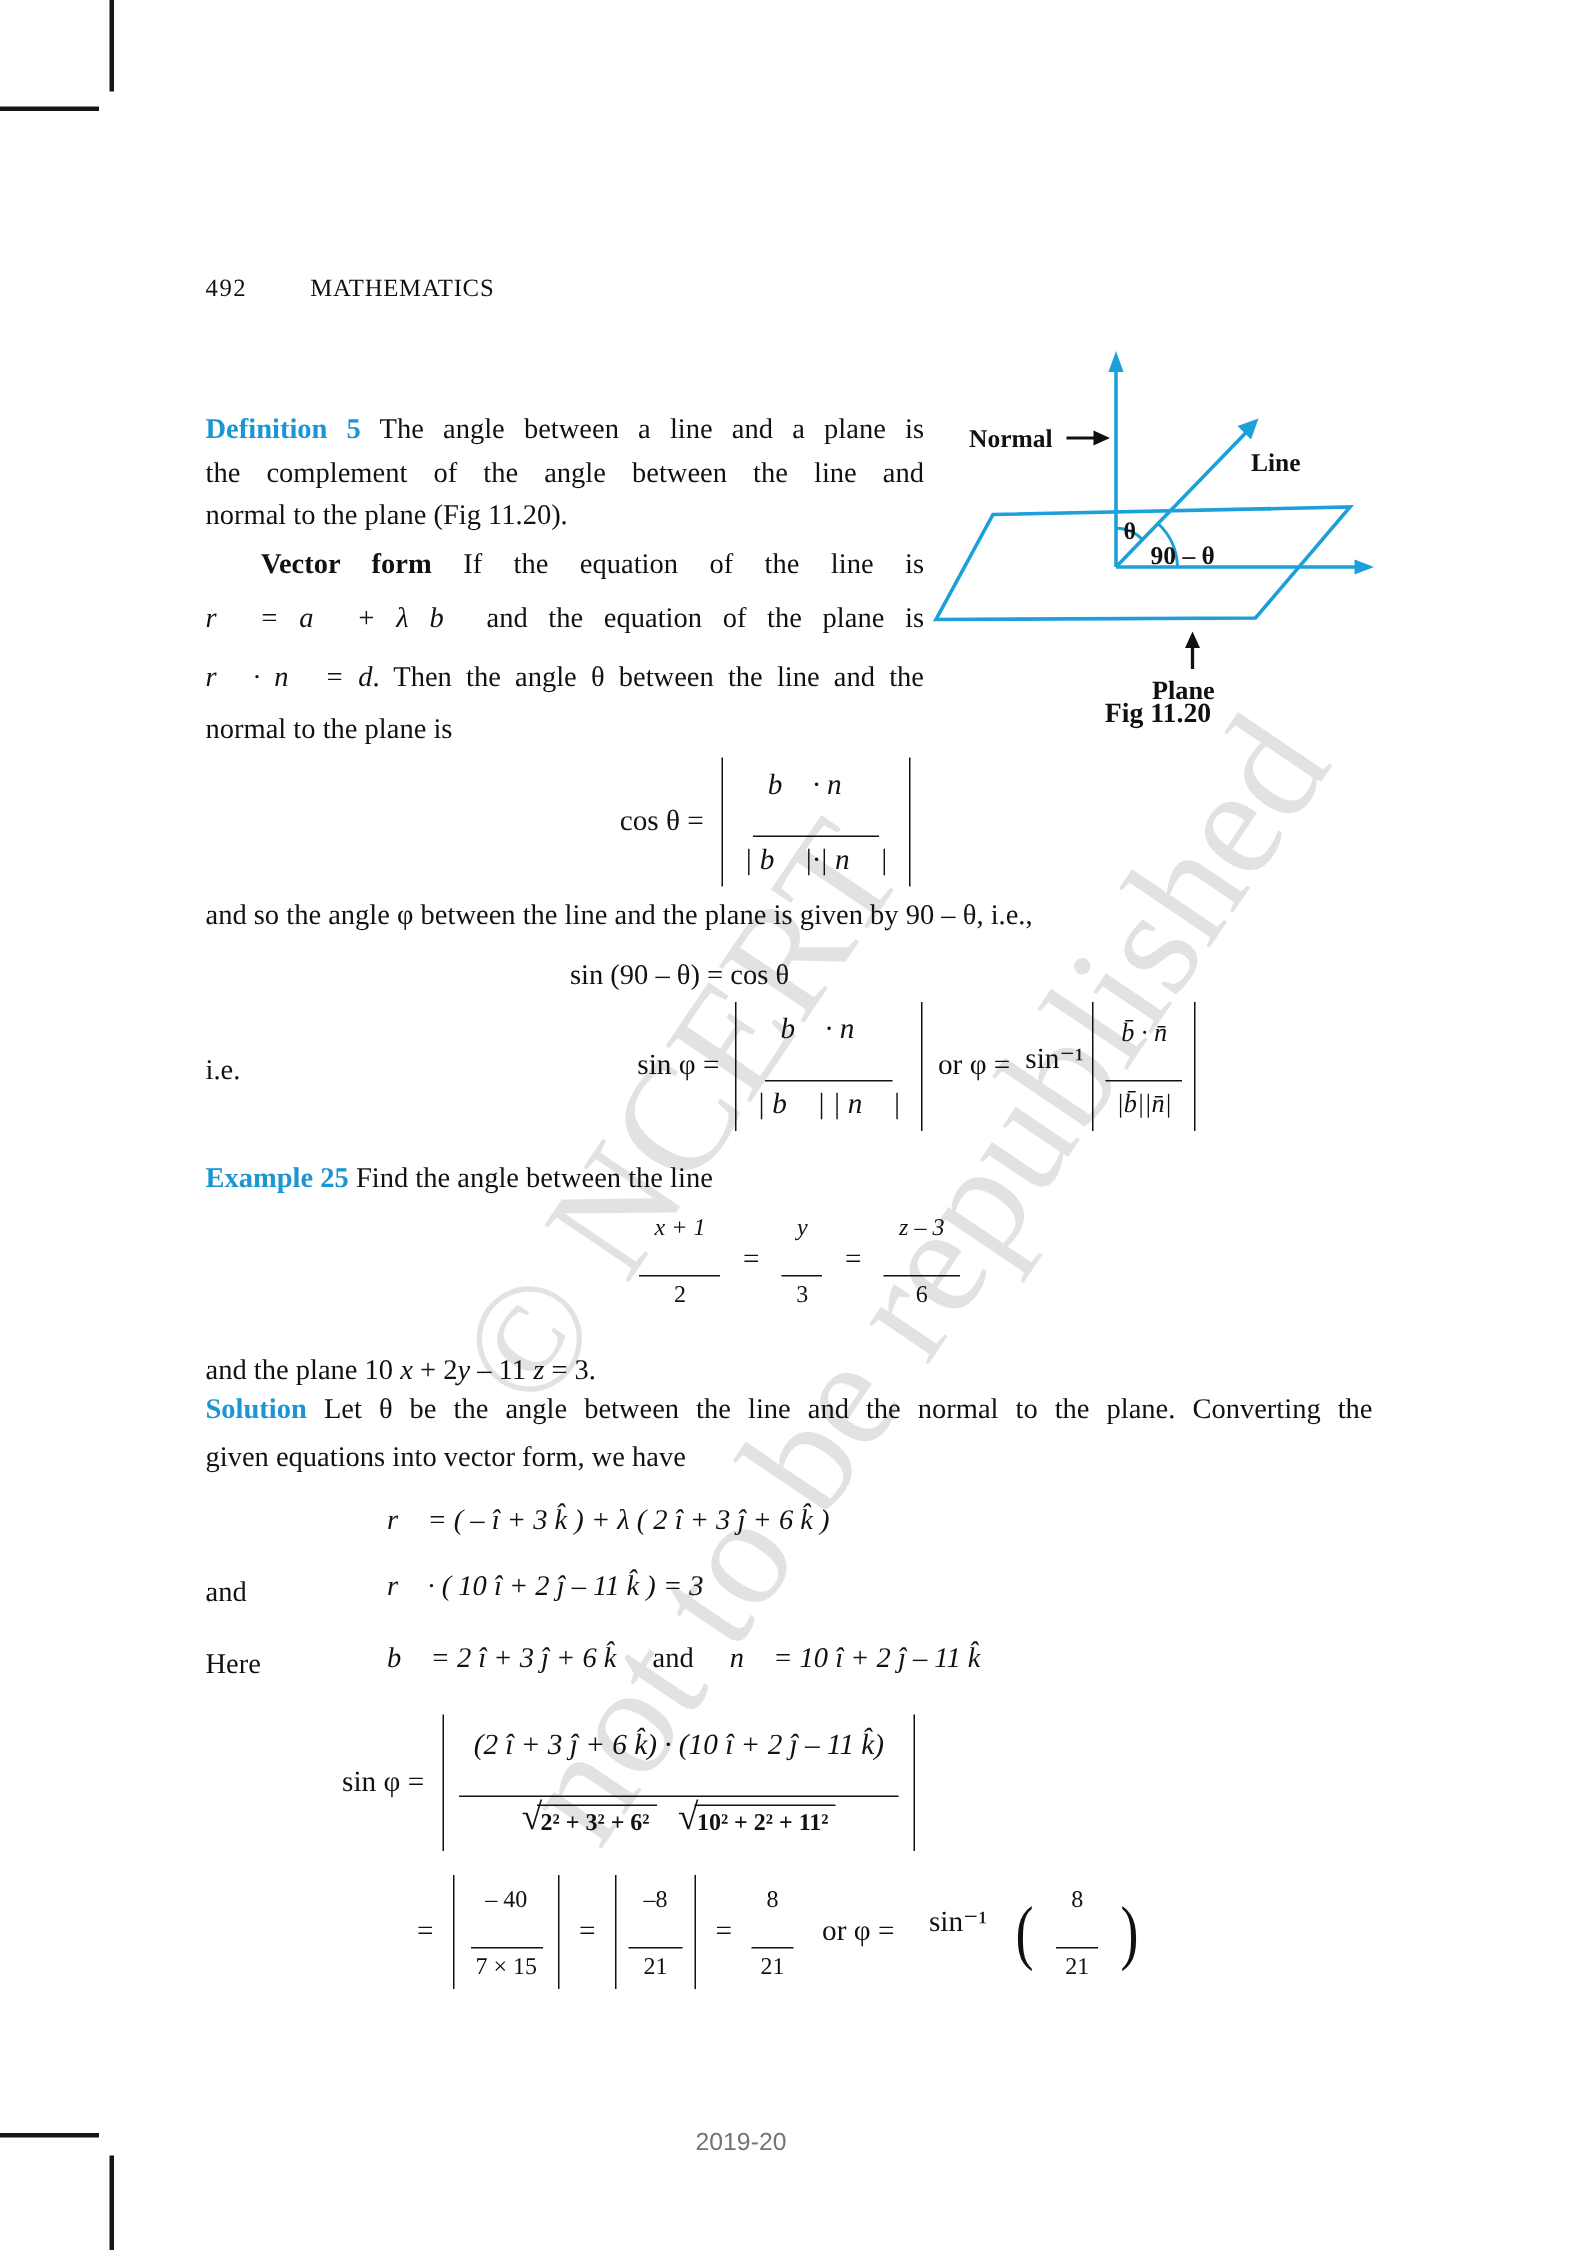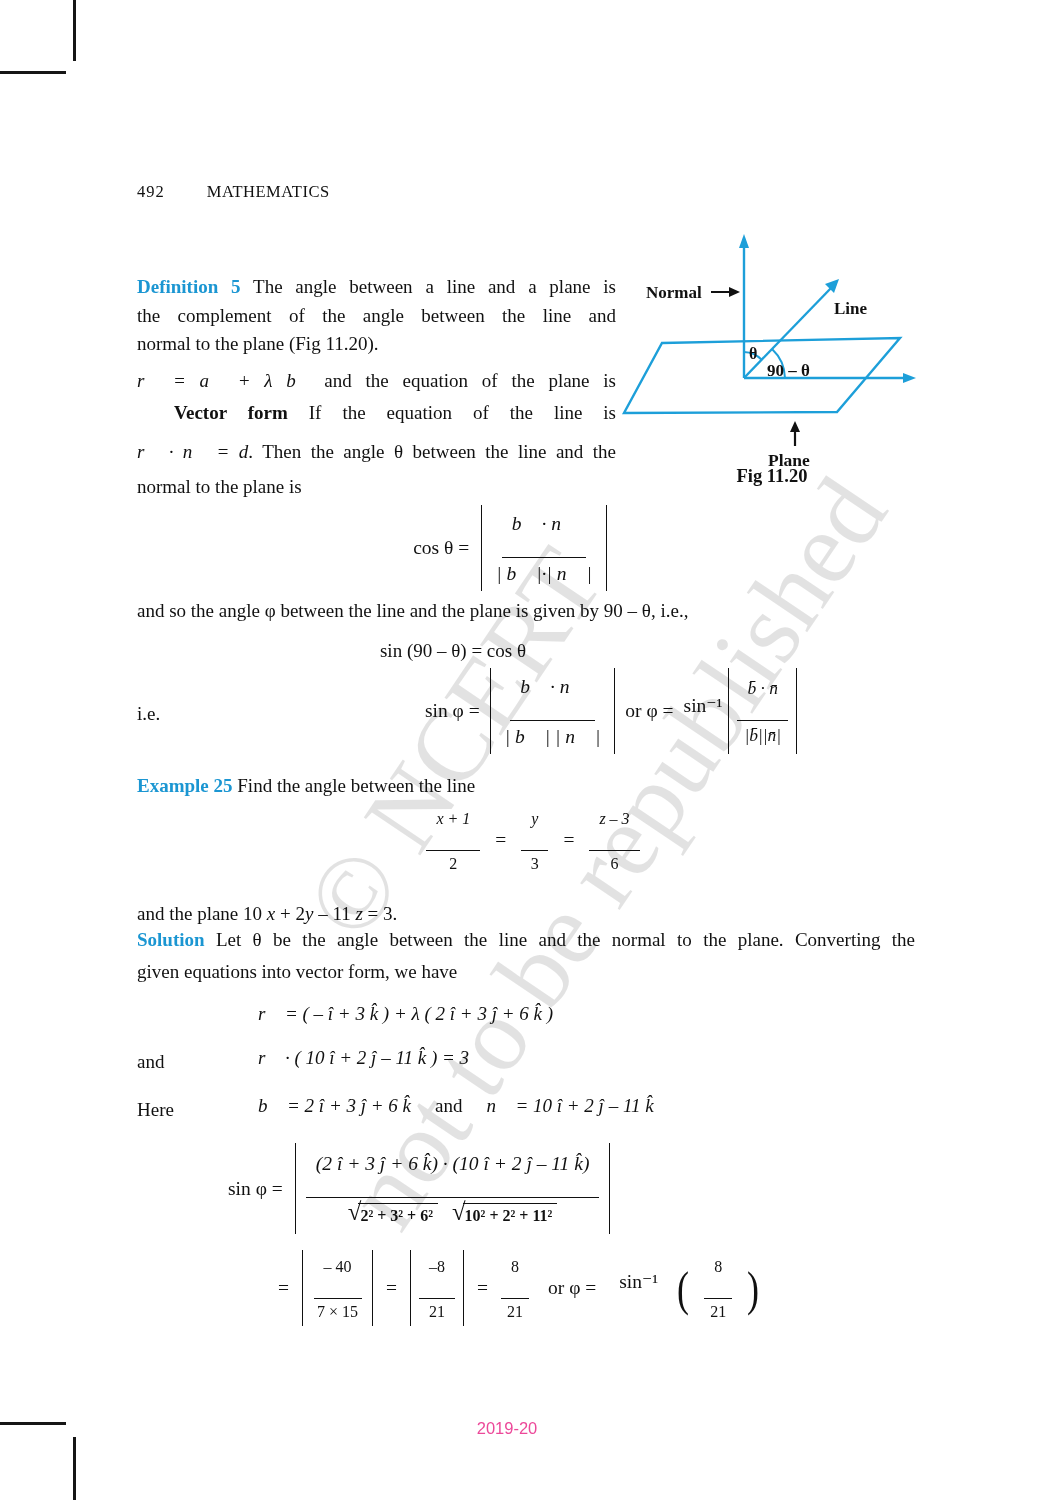--- a/index.html
+++ b/index.html
@@ -77,22 +77,22 @@
   .sol{left:137px;top:926px;width:778px;}
   .eq1{left:258px;top:1000px;}
   .and-lbl{left:137px;top:1048px;}
   .eq2{left:258px;top:1044px;}
   .here-lbl{left:137px;top:1096px;}
   .eq3{left:258px;top:1092px;display:flex;align-items:baseline;gap:24px;}
   .big-eq{left:228px;top:1143px;display:flex;align-items:center;}
   .big-eq .abs{padding:6px 10px;}
   .final-eq{left:278px;top:1250px;display:flex;align-items:center;gap:13px;}
 
-  .footer{left:13px;top:1419px;width:988px;text-align:center;
-          font-family:"Liberation Sans","DejaVu Sans",sans-serif;font-size:16.5px;color:#ec4899;}
+  .footer{left:0;top:1419px;width:988px;text-align:center;
+          font-family:"Liberation Sans","DejaVu Sans",sans-serif;font-size:16.5px;color:#737373;}
 </style>
 </head>
 <body>
 
 <div class="page">
 
   <div class="mark tl-v"></div>
   <div class="mark tl-h"></div>
   <div class="mark bl-h"></div>
   <div class="mark bl-v"></div>
@@ -104,22 +104,22 @@
 
   <div class="z runhead">
     <span class="pgno">492</span><span>MATHEMATICS</span>
   </div>
 
 
   <div class="z wrapcol">
     <div class="ln just"><span class="blue">Definition 5</span> <span>The angle between a line and a plane is</span></div>
     <div class="ln just">the complement of the angle between the line and</div>
     <div class="ln">normal to the plane (Fig 11.20).</div>
+    <div class="ln just indent mt4"><span class="bold">Vector form</span> <span>If the equation of the line is</span></div>
     <div class="ln just mt8"><span class="m">r⃗ = a⃗ + λ b⃗</span> <span>and the equation of the plane is</span></div>
-    <div class="ln just indent mt4"><span class="bold">Vector form</span> <span>If the equation of the line is</span></div>
     <div class="ln just mt10"><span class="m">r⃗ · n⃗ = d</span><span>. Then the angle θ between the line and the</span></div>
     <div class="ln mt7">normal to the plane is</div>
   </div>
 
   <div class="z fig">
     <svg width="335" height="240" viewBox="0 0 335 240">
 
       <polygon points="52,113 290,108 227,182 14,183" fill="none" stroke="var(--figure)" stroke-width="2.4"></polygon>
 
       <line x1="134" y1="148" x2="134" y2="14" stroke="var(--figure)" stroke-width="2.4"></line>

